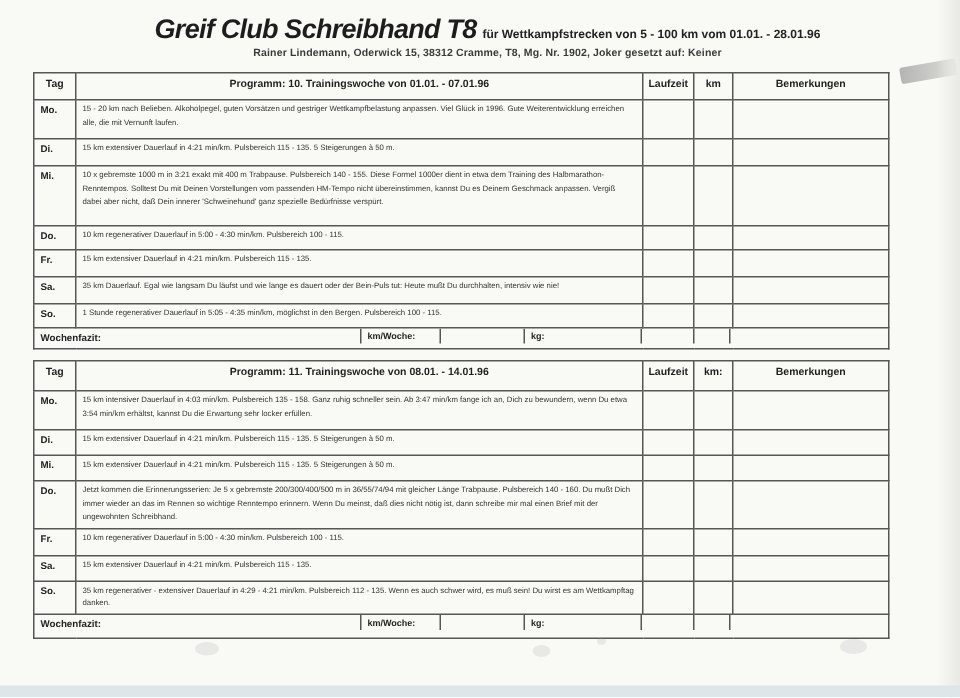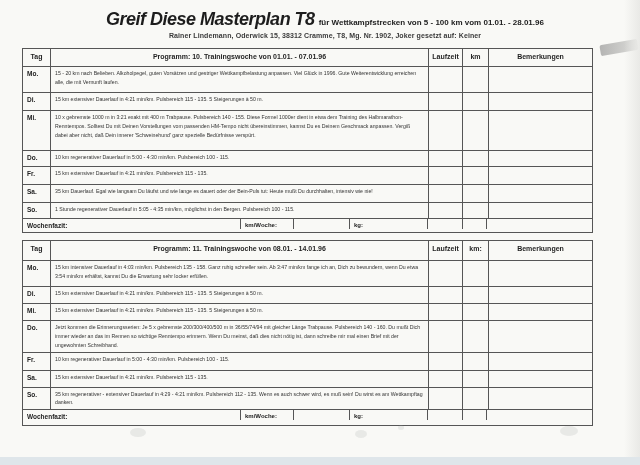--- a/index.html
+++ b/index.html
@@ -53,21 +53,21 @@
   .blot.b3 { left:560px; top:426px; width:18px; height:10px; }
   .blot.b4 { left:398px; top:425px; width:6px; height:5px; }
 </style>
 </head>
 <body>
 
 <div class="scan">
 
   <div class="doc-header">
     <div class="title-line">
-      <span class="title-main">Greif Diese Masterplan T8</span><span class="title-suffix">für Wettkampfstrecken von 5 - 100 km vom 01.01. - 28.01.96</span>
+      <span class="title-main">Greif Club Schreibhand T8</span><span class="title-suffix">für Wettkampfstrecken von 5 - 100 km vom 01.01. - 28.01.96</span>
     </div>
     <div class="subtitle">Rainer Lindemann, Oderwick 15, 38312 Cramme, T8, Mg. Nr. 1902, Joker gesetzt auf: Keiner</div>
   </div>
 
   <table class="plan" id="table1">
     <colgroup>
         <col style="width:28px">
         <col style="width:378px">
         <col style="width:34px">
         <col style="width:26px">

